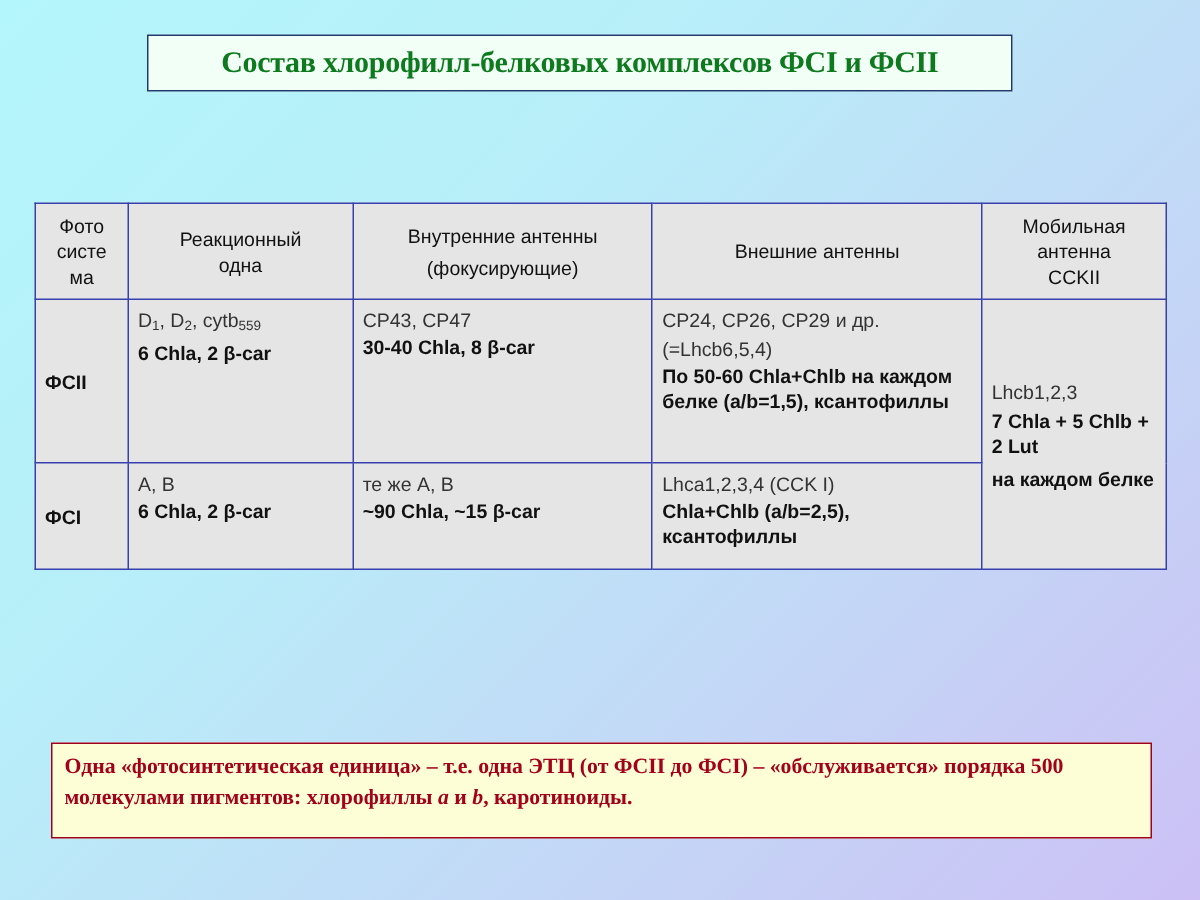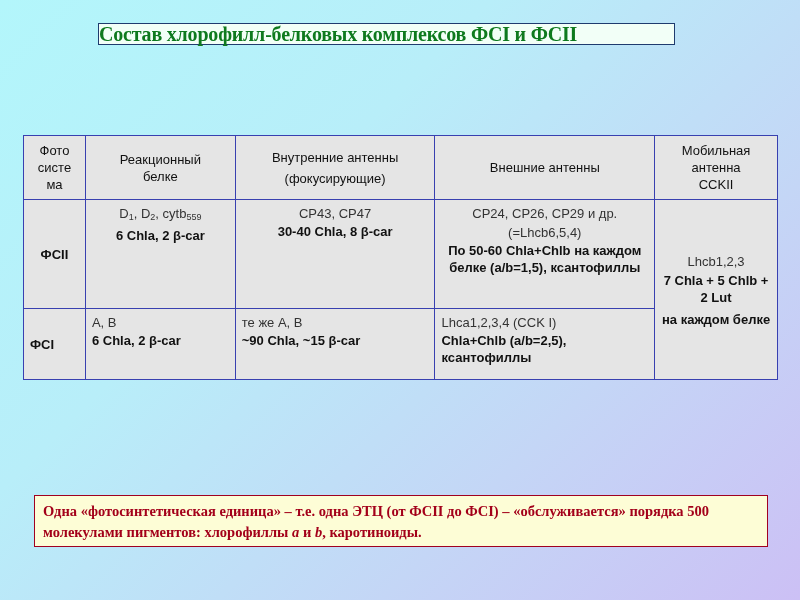--- a/index.html
+++ b/index.html
@@ -2,23 +2,23 @@
 <html><head>
 <meta charset="utf-8">
 <style>
   html, body { margin: 0; padding: 0; }
   body {
     width: 800px; height: 600px; overflow: hidden; position: relative;
     background: linear-gradient(135deg, #b3f6fb 0%, #b8eef9 35%, #c4d6f6 70%, #ccc0f5 100%);
     font-family: "Liberation Sans", sans-serif;
   }
   .title-box {
-    position: absolute; left: 98px; top: 23px; width: 577px; height: 22px;
+    position: absolute; left: 98px; top: 23px; width: 577px; height: 38px;
     background: #f2fff7; border: 1px solid #1f3b6e;
-    display: flex; align-items: center; justify-content: flex-start;
+    display: flex; align-items: center; justify-content: center;
     box-sizing: border-box;
   }
   .title-box span {
     font-family: "Liberation Serif", serif; font-weight: bold; font-size: 20px;
     color: #0e7a1e; letter-spacing: -0.2px;
   }
   table.main {
     position: absolute; left: 23px; top: 135px; width: 755px;
     border-collapse: collapse; background: #e5e5e5;
     font-family: "Liberation Sans", sans-serif; font-size: 13px; color: #111;
@@ -26,28 +26,28 @@
   table.main td, table.main th {
     border: 1px solid #3840b0; padding: 4px 6px; vertical-align: top;
     box-sizing: border-box;
   }
   table.main th { font-weight: normal; text-align: center; vertical-align: middle; height: 64px; line-height: 17px; }
   .c1 { width: 62px; } .c2 { width: 150px; margin-top: 12px; } .c3 { width: 200px; } .c4 { width: 220px; } .c5 { width: 123px; }
   th.c1 { text-align: left; }
   .thin { font-weight: normal; color: #333; line-height: 19px; }
   .bold { font-weight: bold; line-height: 17px; }
   .sys { font-weight: bold; vertical-align: middle !important; }
-  .row2 td { height: 109px; text-align: center; }
+  .row2 td { height: 109px; }
   .row3 td { height: 71px; }
   .mob { vertical-align: middle !important; }
   .mob .thin { margin-bottom: 1px; }
   .mob .bold + .bold { margin-top: 5px; }
   sub { font-size: 9px; vertical-align: -2px; }
   .note-box {
-    position: absolute; left: 34px; top: 495px; width: 734px; height: 52px;
+    position: absolute; left: 34px; top: 495px; width: 734px; height: 64px;
     background: #fdfdd6; border: 1px solid #a00020; box-sizing: border-box;
     padding: 5px 8px;
     font-family: "Liberation Serif", serif; font-weight: bold; font-size: 14.5px;
     color: #a3001a; line-height: 21px;
   }
   .note-box i { font-style: italic; }
 </style>
 </head>
 <body>
 
@@ -58,21 +58,21 @@
 <table class="main">
   <tbody>
       <tr>
     <th class="c1">
       <div>Фото</div>
       <div>систе</div>
       <div>ма</div>
     </th>
     <th class="c2">
       <div>Реакционный</div>
-      <div>белке</div>
+      <div>одна</div>
     </th>
     <th class="c3">
       <div style="margin-bottom:4px">Внутренние антенны</div>
       <div>(фокусирующие)</div>
     </th>
     <th class="c4">
       <div>Внешние антенны</div>
     </th>
     <th class="c5">
       <div>Мобильная</div>

